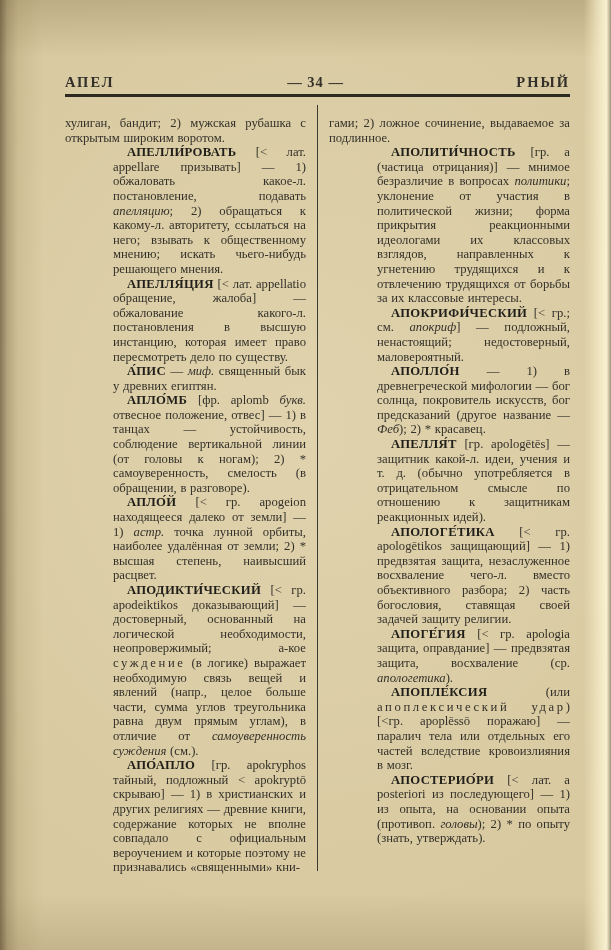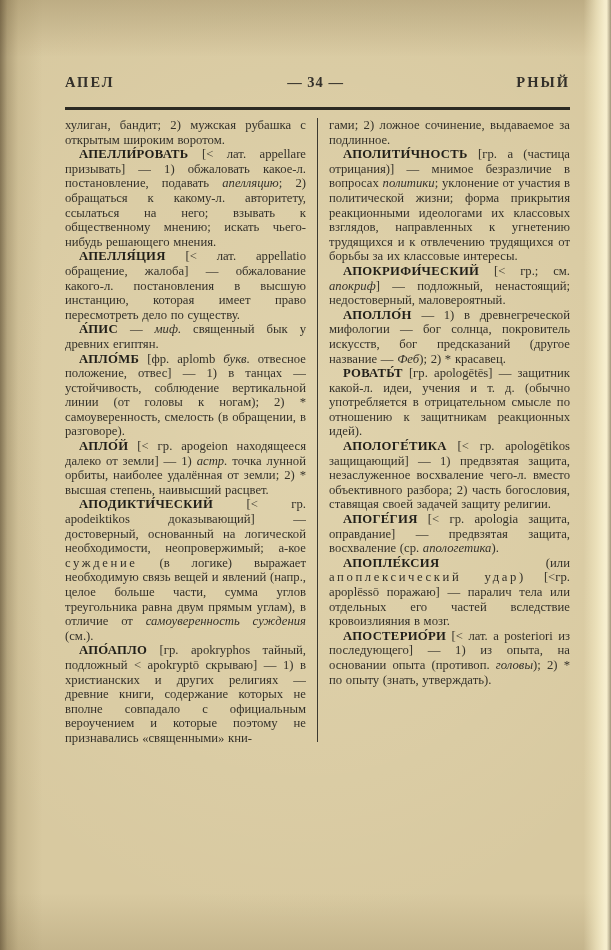--- a/index.html
+++ b/index.html
@@ -20,39 +20,39 @@
       radial-gradient(120% 90% at 50% 45%, rgba(255,250,225,.20) 0%, rgba(0,0,0,0) 60%),
       #d8c9a0;
   }
   .page{
     position:absolute;left:65px;top:74px;width:505px;
     color:#33302a;
   }
   .header{
     display:flex;justify-content:space-between;align-items:baseline;
     font-size:14.5px;font-weight:bold;letter-spacing:2px;
-    padding-bottom:16px;border-bottom:3px solid #2c2a23;
+    padding-bottom:3px;border-bottom:3px solid #2c2a23;
   }
   .header .pageno{font-weight:bold;letter-spacing:1px;}
   .columns{
     position:relative;display:flex;justify-content:space-between;
-    padding-top:8px;
+    padding-top:19px;
   }
   .col{width:241px;}
   .divider{
     position:absolute;left:252px;top:8px;bottom:4px;width:1px;
     background:#3c3930;
   }
   p.para{
     margin:0;text-align:justify;
     font-size:12.7px;line-height:14.6px;
     word-spacing:.5px;
     color:#34312a;
   }
-  p.para.ind{text-indent:14px;}
+  p.para.ind{text-indent:14px;margin-left:48px;}
   p.para b{font-weight:bold;color:#211f19;letter-spacing:.3px;}
   p.para i{font-style:italic;}
   p.para .sp{letter-spacing:2.6px;}
 </style>
 </head>
 <body>
 
 <div class="scan">
   <div class="page">
     <div class="header">
@@ -70,21 +70,21 @@
           <p class="para ind"><b>АПЛО́Й</b> [&lt; гр. apogeion находящееся далеко от земли] — 1) <i>астр.</i> точка лунной орбиты, наиболее удалённая от земли; 2) * высшая степень, наивысший расцвет.</p>
           <p class="para ind"><b>АПОДИКТИ́ЧЕСКИЙ</b> [&lt; гр. apodeiktikos доказывающий] — достоверный, основанный на логической необходимости, неопровержимый; а-кое <span class="sp">суждение</span> (в логике) выражает необходимую связь вещей и явлений (напр., целое больше части, сумма углов треугольника равна двум прямым углам), в отличие от <i>самоуверенность суждения</i> (см.).</p>
           <p class="para ind"><b>АПО́АПЛО</b> [гр. apokryphos тайный, подложный &lt; apokryptō скрываю] — 1) в христианских и других религиях — древние книги, содержание которых не вполне совпадало с официальным вероучением и которые поэтому не признавались «священными» кни-</p>
         </div>
       <div class="divider"></div>
       <div class="col" id="col-right">
           <p class="para">гами; 2) ложное сочинение, выдаваемое за подлинное.</p>
           <p class="para ind"><b>АПОЛИТИ́ЧНОСТЬ</b> [гр. а (частица отрицания)] — мнимое безразличие в вопросах <i>политики</i>; уклонение от участия в политической жизни; форма прикрытия реакционными идеологами их классовых взглядов, направленных к угнетению трудящихся и к отвлечению трудящихся от борьбы за их классовые интересы.</p>
           <p class="para ind"><b>АПОКРИФИ́ЧЕСКИЙ</b> [&lt; гр.; см. <i>апокриф</i>] — подложный, ненастоящий; недостоверный, маловероятный.</p>
           <p class="para ind"><b>АПОЛЛО́Н</b> — 1) в древнегреческой мифологии — бог солнца, покровитель искусств, бог предсказаний (другое название — <i>Феб</i>); 2) * красавец.</p>
-          <p class="para ind"><b>РОВАТЬ́Т</b> [гр. apologētēs] — защитник какой-л. идеи, учения и т. д. (обычно употребляется в отрицательном смысле по отношению к защитникам реакционных идей).</p>
+          <p class="para ind"><b>АПЕЛЛЯ́Т</b> [гр. apologētēs] — защитник какой-л. идеи, учения и т. д. (обычно употребляется в отрицательном смысле по отношению к защитникам реакционных идей).</p>
           <p class="para ind"><b>АПОЛОГЕ́ТИКА</b> [&lt; гр. apologētikos защищающий] — 1) предвзятая защита, незаслуженное восхваление чего-л. вместо объективного разбора; 2) часть богословия, ставящая своей задачей защиту религии.</p>
           <p class="para ind"><b>АПОГЕ́ГИЯ</b> [&lt; гр. apologia защита, оправдание] — предвзятая защита, восхваление (ср. <i>апологетика</i>).</p>
           <p class="para ind"><b>АПОПЛЕ́КСИЯ</b> (или <span class="sp">апоплексический удар</span>) [&lt;гр. apoplēssō поражаю] — паралич тела или отдельных его частей вследствие кровоизлияния в мозг.</p>
           <p class="para ind"><b>АПОСТЕРИО́РИ</b> [&lt; лат. a posteriori из последующего] — 1) из опыта, на основании опыта (противоп. <i>головы</i>); 2) * по опыту (знать, утверждать).</p>
         </div>
     </div>
   </div>
 </div>
 
 </body></html>

